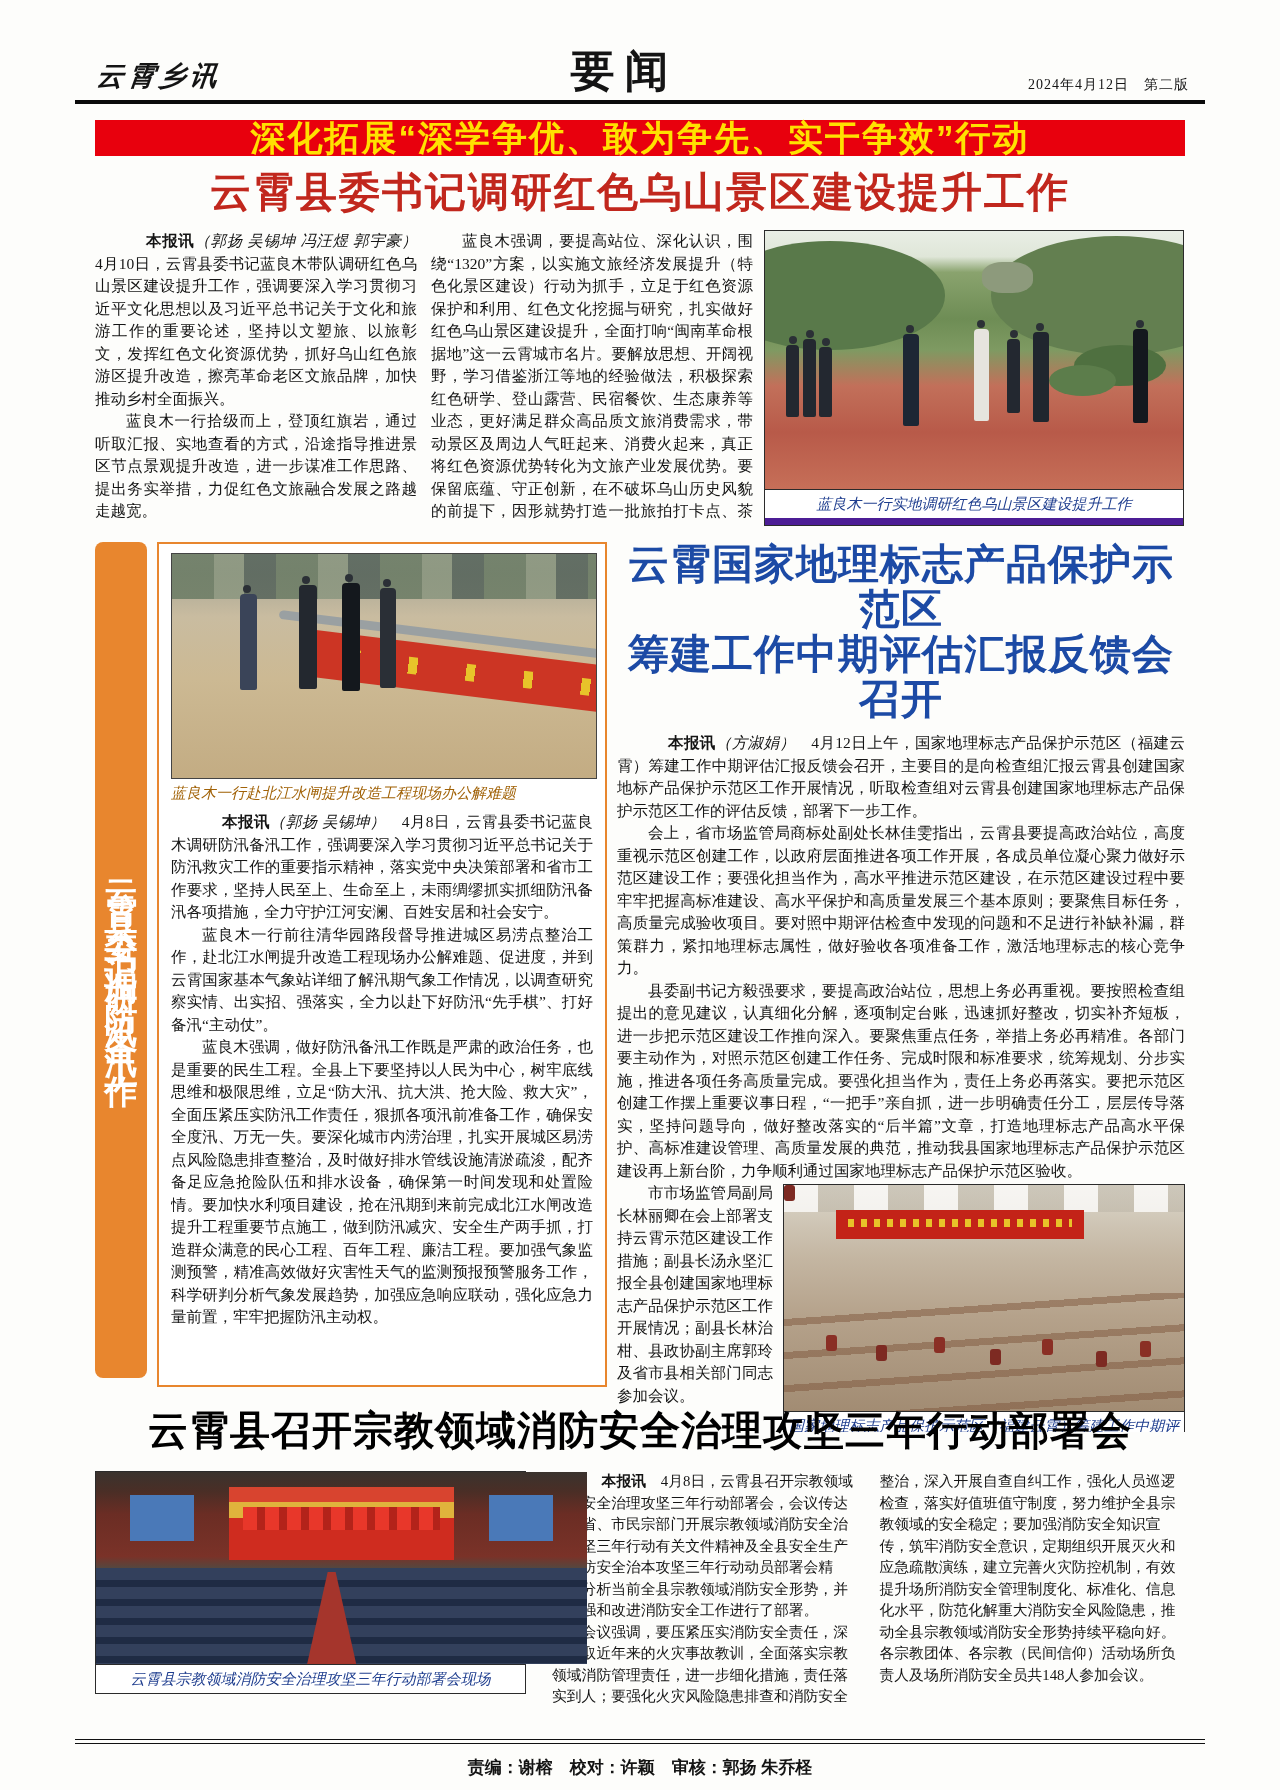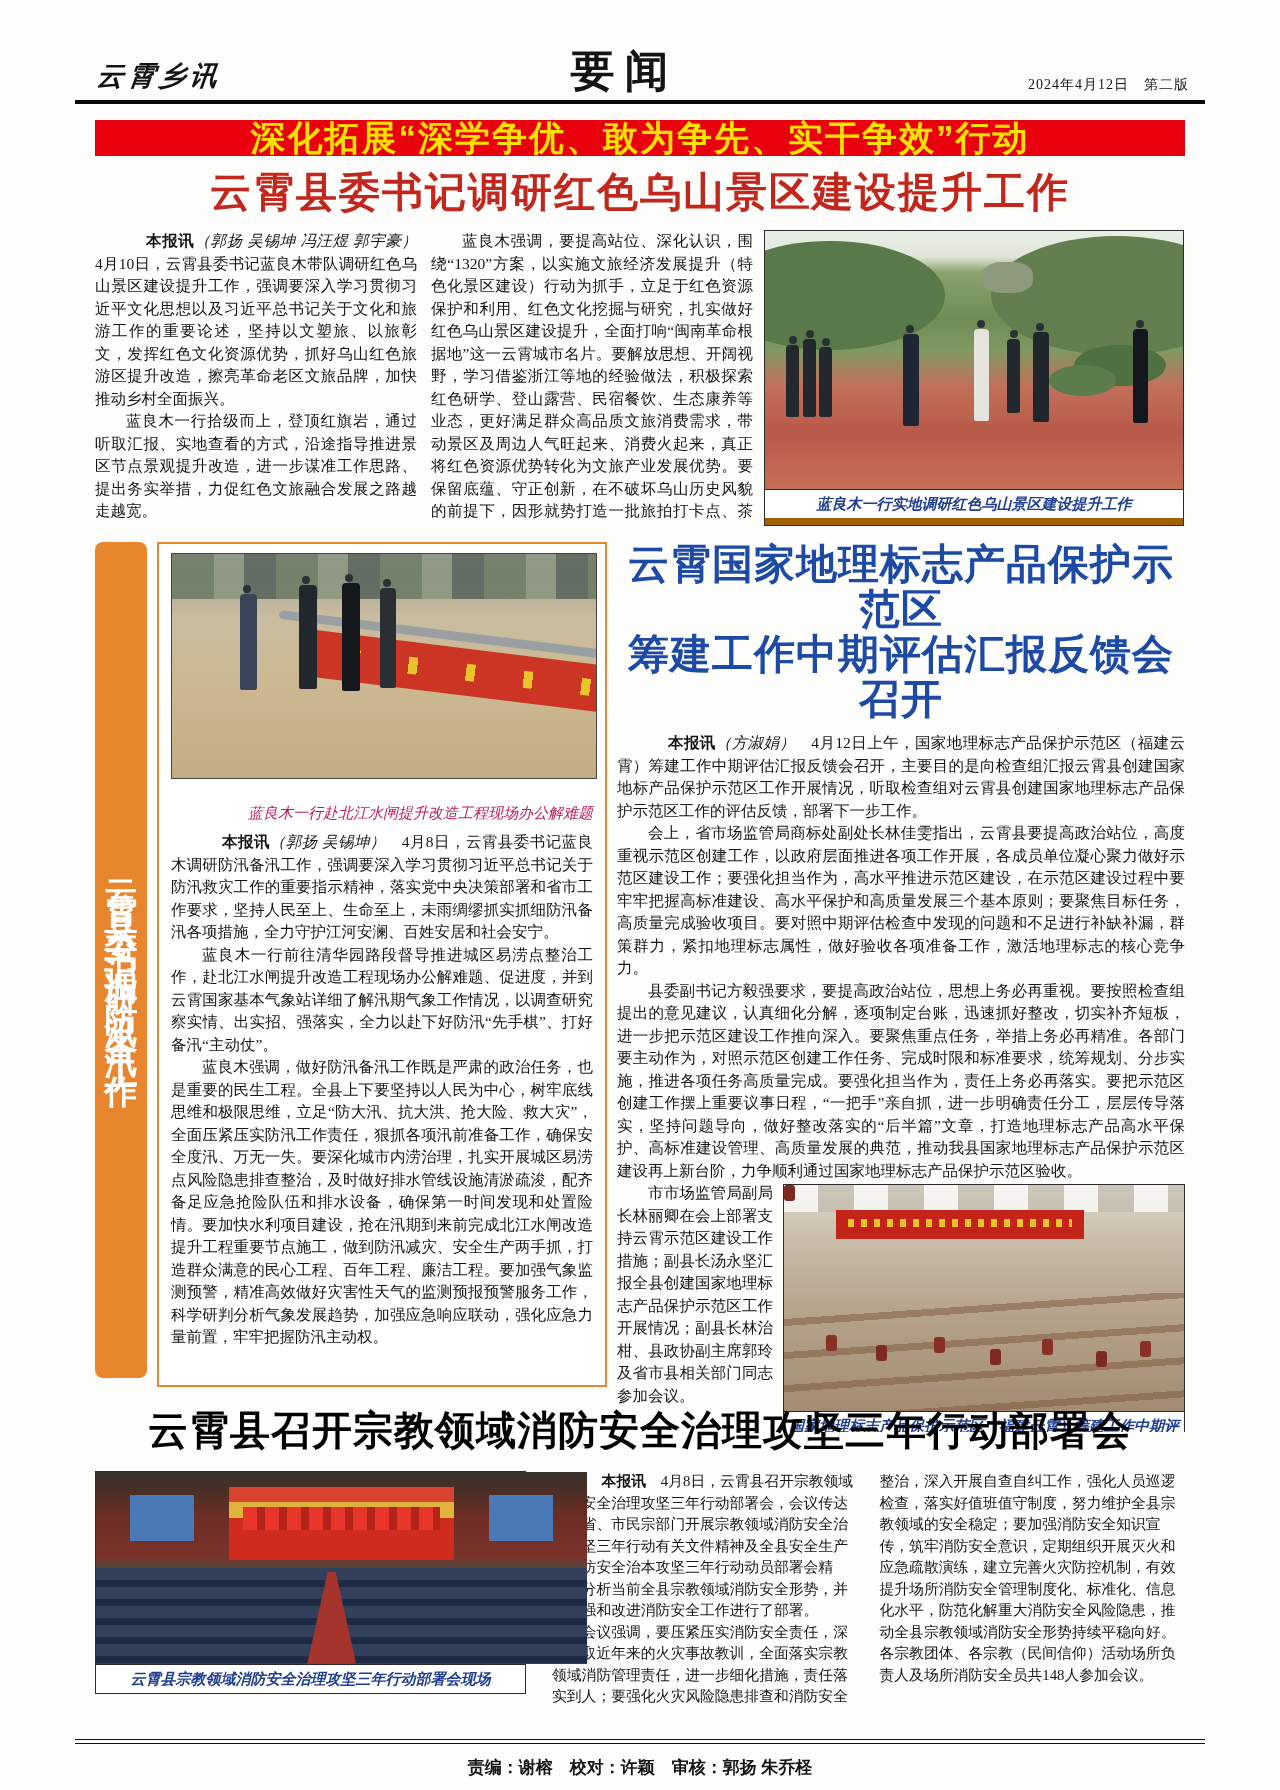--- a/index.html
+++ b/index.html
@@ -31,21 +31,21 @@
 
   
   .body-text{font-size:15.5px;line-height:22.5px;text-align:justify;}
   .body-text p{margin:0;text-indent:2em;}
   .lead{font-weight:bold;font-family:"Liberation Sans",sans-serif;margin-left:20px;}
   .authors{font-style:italic;}
 
   
   .a1-row{margin:14px 95px 0;display:flex;gap:11px;}
   .a1-text{width:658px;height:296px;column-count:2;column-gap:14px;column-fill:auto;overflow:hidden;}
-  .photo-frame{border:1px solid #2b2b2b;background:#a16207;font-weight:bold;}
+  .photo-frame{border:1px solid #2b2b2b;background:#4c1d95;}
   .cap{background:#fff;color:#1f3e8f;font-style:italic;font-size:15px;text-align:center;
        padding:4px 2px;line-height:20px;}
   .cap-boxed{border-top:1px solid #2b2b2b;}
 
   
   .ph{position:relative;overflow:hidden;}
   .abs{position:absolute;}
   .figure{position:absolute;width:13px;height:64px;background:#232830;border-radius:4px 4px 2px 2px;}
   .figure::before{content:"";position:absolute;top:-9px;left:3px;width:8px;height:8px;border-radius:50%;background:#2b3036;}
 
@@ -91,21 +91,21 @@
 
   
   .sec2{margin:16px 95px 0;display:flex;gap:10px;height:845px;}
   .vbar{width:52px;height:836px;background:#e8862e;border-radius:8px;display:flex;
         justify-content:center;align-items:center;flex:0 0 auto;}
   .vbar span{writing-mode:vertical-rl;text-orientation:upright;color:#ffffff;font-size:33px;
         font-weight:bold;letter-spacing:15px;font-family:"Liberation Sans",sans-serif;line-height:52px;}
   .flood-frame{flex:0 0 auto;width:450px;border:2px solid #e8862e;padding:9px 12px;box-sizing:border-box;
         background:#fff;}
   .flood-body{margin-top:6px;height:556px;overflow:hidden;}
-  .flood-cap{color:#be185d;font-style:italic;font-size:15px;text-align:right;padding:5px 0 2px;margin-top:20px;}
+  .flood-cap{color:#a16207;font-style:italic;font-size:15px;text-align:left;padding:5px 0 2px;}
   .gi-col{flex:1 1 auto;min-width:0;}
   .gi-body{margin-top:10px;overflow:hidden;height:700px;}
   .gi-photo-wrap{float:right;width:402px;margin:2px 0 2px 10px;}
 
   
   .a4-row{margin:16px 95px 0;display:flex;gap:26px;}
   .a4-photo{flex:0 0 auto;width:431px;}
   .a4-text{flex:1 1 auto;height:254px;column-count:2;column-gap:22px;column-fill:auto;overflow:hidden;
            font-size:14.8px;line-height:21.5px;}
   .a4-text p{margin:0;text-indent:2em;}

